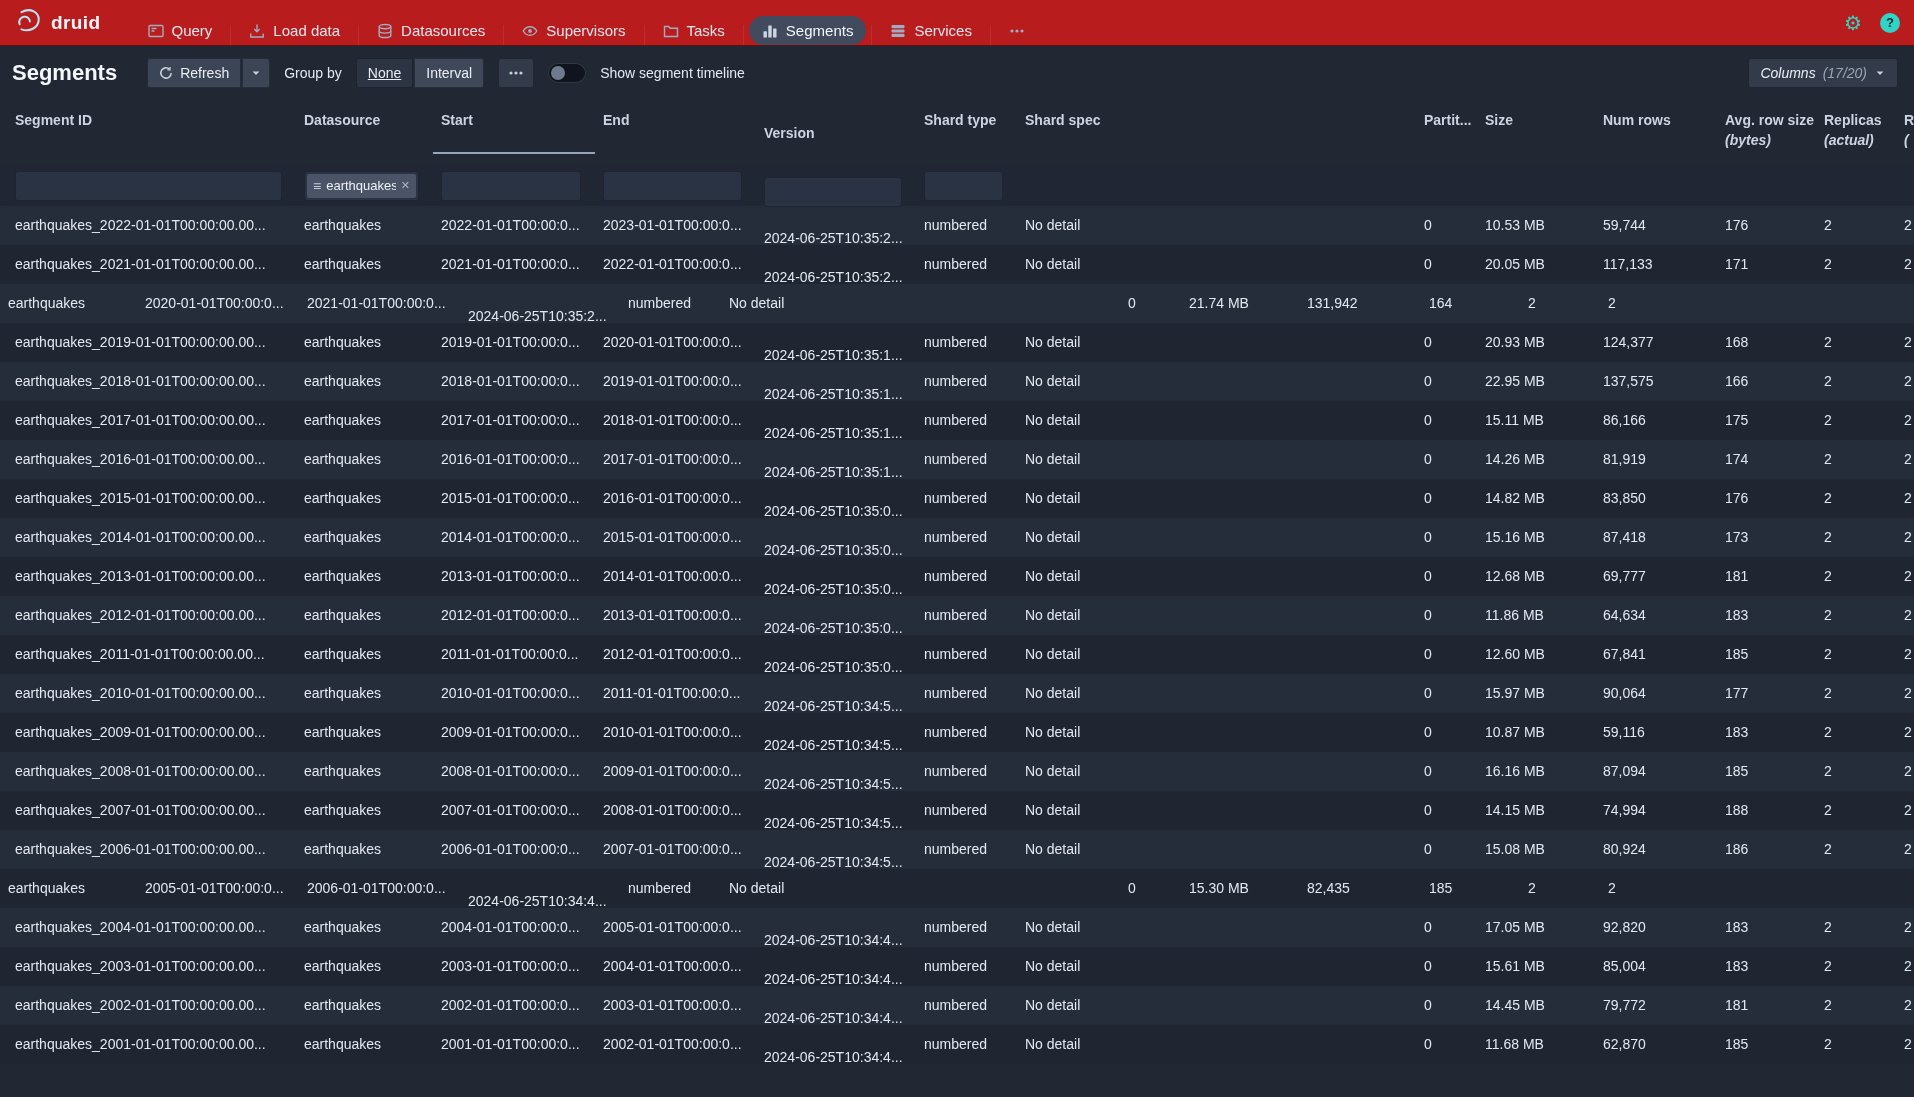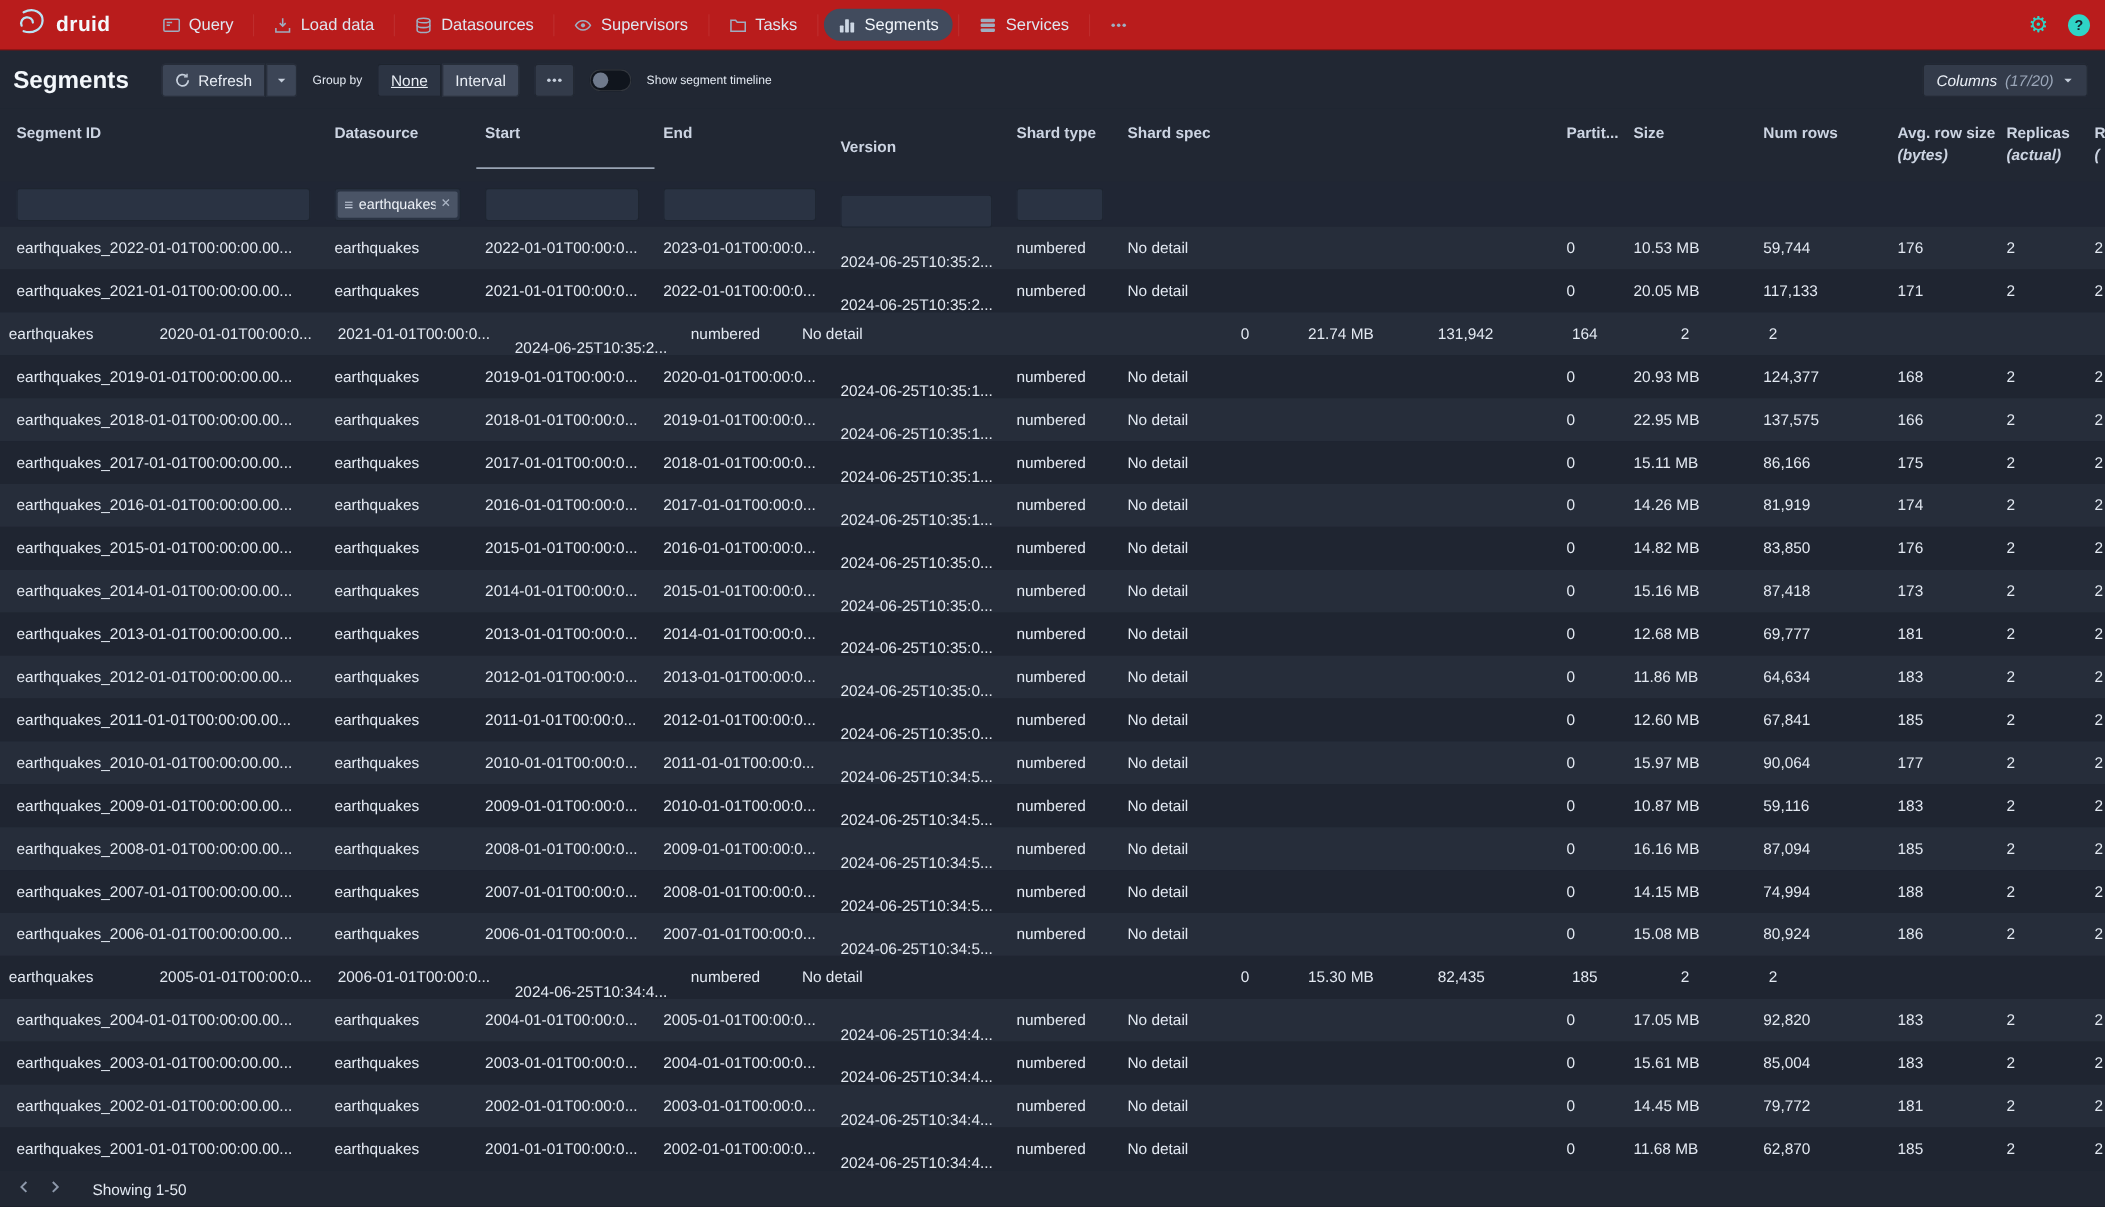--- a/index.html
+++ b/index.html
@@ -4,21 +4,21 @@
 <style>
   *{box-sizing:border-box;margin:0;padding:0;}
   html,body{background:#14181f;}
   body{font-family:"Liberation Sans",sans-serif;}
   #app{position:relative;width:1914px;height:1097px;background:#212733;overflow:hidden;color:#e3e9f2;}
 
   
   .topbar{height:46px;background:#b91c1c;display:flex;align-items:center;padding:0 14px;border-bottom:1px solid rgba(0,0,0,.45);}
   .brand{display:flex;align-items:center;gap:9px;margin-right:34px;cursor:pointer;}
   .brand-name{font-size:19px;font-weight:700;color:#f4f8fc;letter-spacing:.4px;}
-  .nav{display:flex;align-items:center;height:100%;}
+  .nav{display:flex;align-items:flex-end;height:100%;}
   .nav-item{display:flex;align-items:center;gap:8px;padding:6px 13px;border-radius:16px;font-size:15px;color:#dfe6f0;cursor:pointer;white-space:nowrap;}
   .nav-item .icon{color:#9fadc0;display:flex;align-items:center;}
   .nav-item.active{background:#414b5d;color:#f2f6fb;}
   .nav-item.active .icon{color:#cdd7e4;}
   .nav-div{width:1px;height:20px;background:rgba(255,255,255,.08);margin:0 5px;flex-shrink:0;}
   .topbar-right{margin-left:auto;display:flex;align-items:center;gap:18px;}
   .gear{color:#2fd4c6;font-size:20px;line-height:1;cursor:pointer;}
   .help{width:20px;height:20px;border-radius:50%;background:#2fd4c6;color:#15202b;font-size:13px;font-weight:700;display:flex;align-items:center;justify-content:center;cursor:pointer;}
 
   
@@ -27,21 +27,21 @@
   .btn{display:inline-flex;align-items:center;gap:7px;height:30px;padding:0 12px;background:#3c4556;border:none;border-radius:3px;font-family:inherit;font-size:14px;color:#e9eef5;cursor:pointer;box-shadow:inset 0 0 0 1px rgba(16,20,26,.5);white-space:nowrap;}
   .btn .icon{display:flex;align-items:center;color:#c6cfdc;}
   .btn-quiet{background:#2c3443;text-decoration:underline;}
   .btn-mid{background:#333b4a;}
   .refresh-group{display:flex;}
   .refresh-group .btn-main{border-radius:3px 0 0 3px;}
   .refresh-group .btn-caret{width:28px;padding:0;justify-content:center;border-radius:0 3px 3px 0;margin-left:1px;}
   .seg-group{display:flex;}
   .seg-group .btn-none{border-radius:3px 0 0 3px;margin-right:1px;}
   .seg-group .btn-interval{border-radius:0 3px 3px 0;background:#3f4859;}
-  .tool-label{font-size:11px;color:#e3e9f2;}
+  .tool-label{font-size:14px;color:#e3e9f2;}
   .switch{width:38px;height:20px;border-radius:10px;background:#10151d;box-shadow:inset 0 0 0 1px rgba(255,255,255,.15);position:relative;cursor:pointer;flex-shrink:0;}
   .switch .knob{position:absolute;top:3px;left:3px;width:14px;height:14px;border-radius:50%;background:#6f7a8c;}
   .columns-btn{margin-left:auto;margin-right:4px;font-style:italic;}
   .count{color:#9aa6b8;}
 
   
   .table{width:2016px;}
   .thead{display:flex;align-items:flex-start;height:66px;padding-top:13px;font-size:14px;color:#ccd4e2;background:#212733;}
   .hcell{height:42px;overflow:hidden;white-space:nowrap;cursor:pointer;flex-shrink:0;font-weight:bold;}
   .hcell.sorted{box-shadow:inset 0 -2px 0 #99a4b4;}
@@ -641,27 +641,14 @@
           <div class="cell col-partition">0</div>
           <div class="cell col-size">11.68 MB</div>
           <div class="cell col-num_rows">62,870</div>
           <div class="cell col-avg_row_size">185</div>
           <div class="cell col-replicas">2</div>
           <div class="cell col-replication">2</div>
         </div>
       </div>
   </div>
 
-  <div class="pager">
-    <button class="pager-btn">
-      <span class="icon"><svg width="16" height="16" viewBox="0 0 16 16" fill="none" stroke="currentColor" stroke-width="1.8">
-            <path d="M10 3.5L5.5 8l4.5 4.5"></path>
-          </svg></span>
-    </button>
-    <button class="pager-btn">
-      <span class="icon"><svg width="16" height="16" viewBox="0 0 16 16" fill="none" stroke="currentColor" stroke-width="1.8">
-            <path d="M6 3.5L10.5 8 6 12.5"></path>
-          </svg></span>
-    </button>
-    <span class="pager-label">Showing 1-50</span>
-  </div>
 
 </div>
 
 </body></html>

